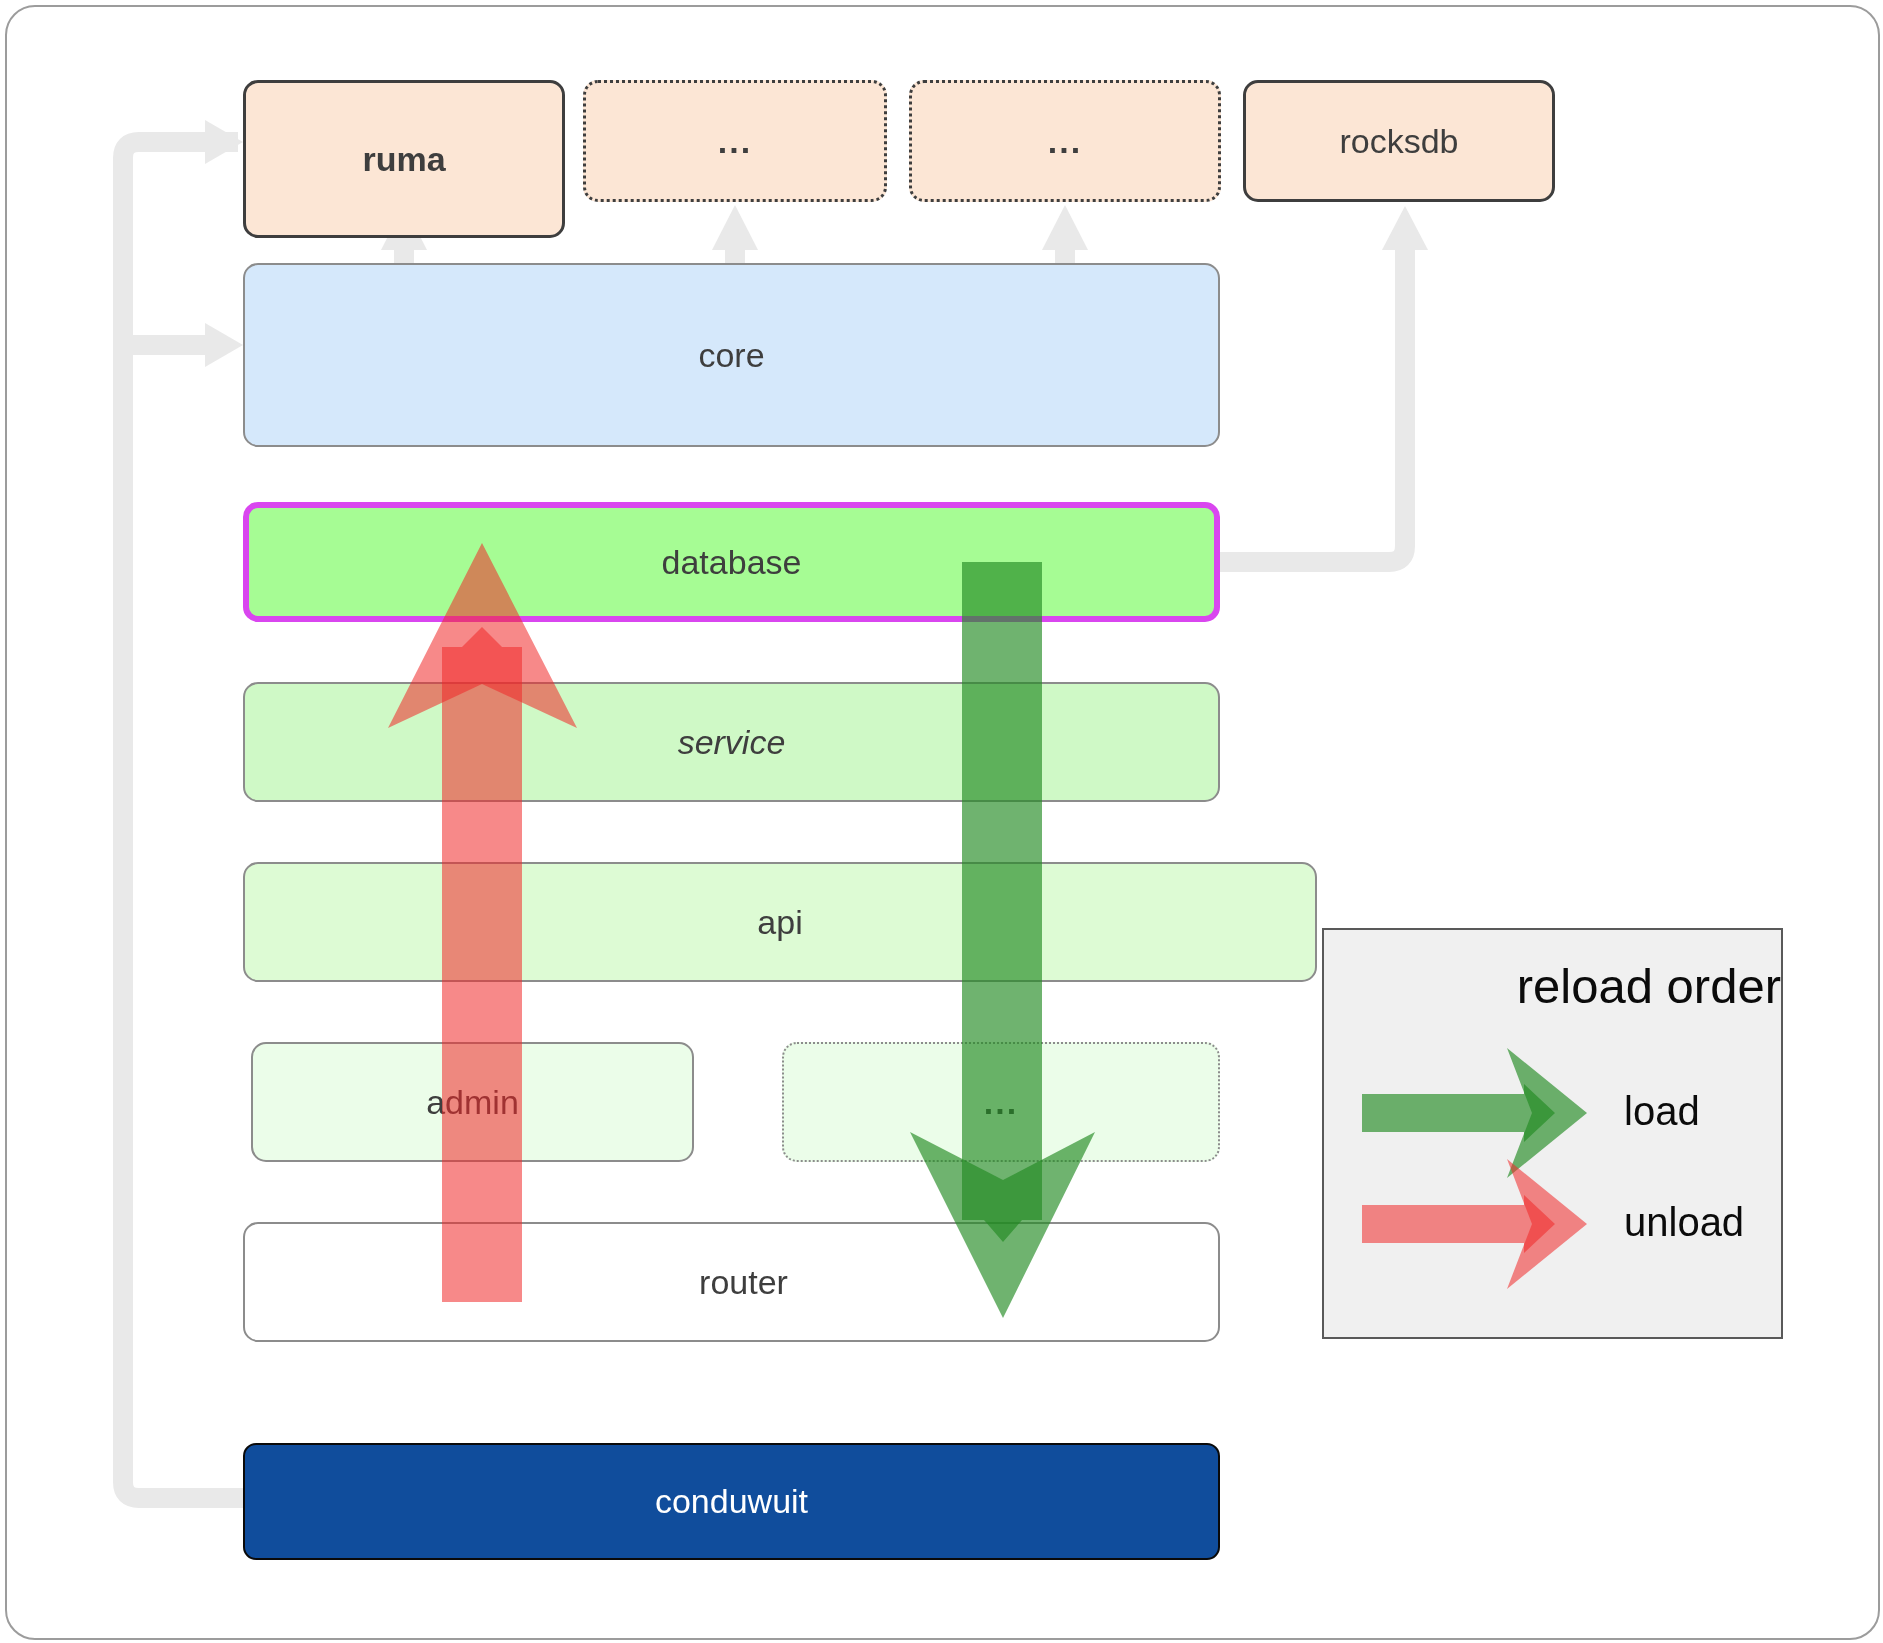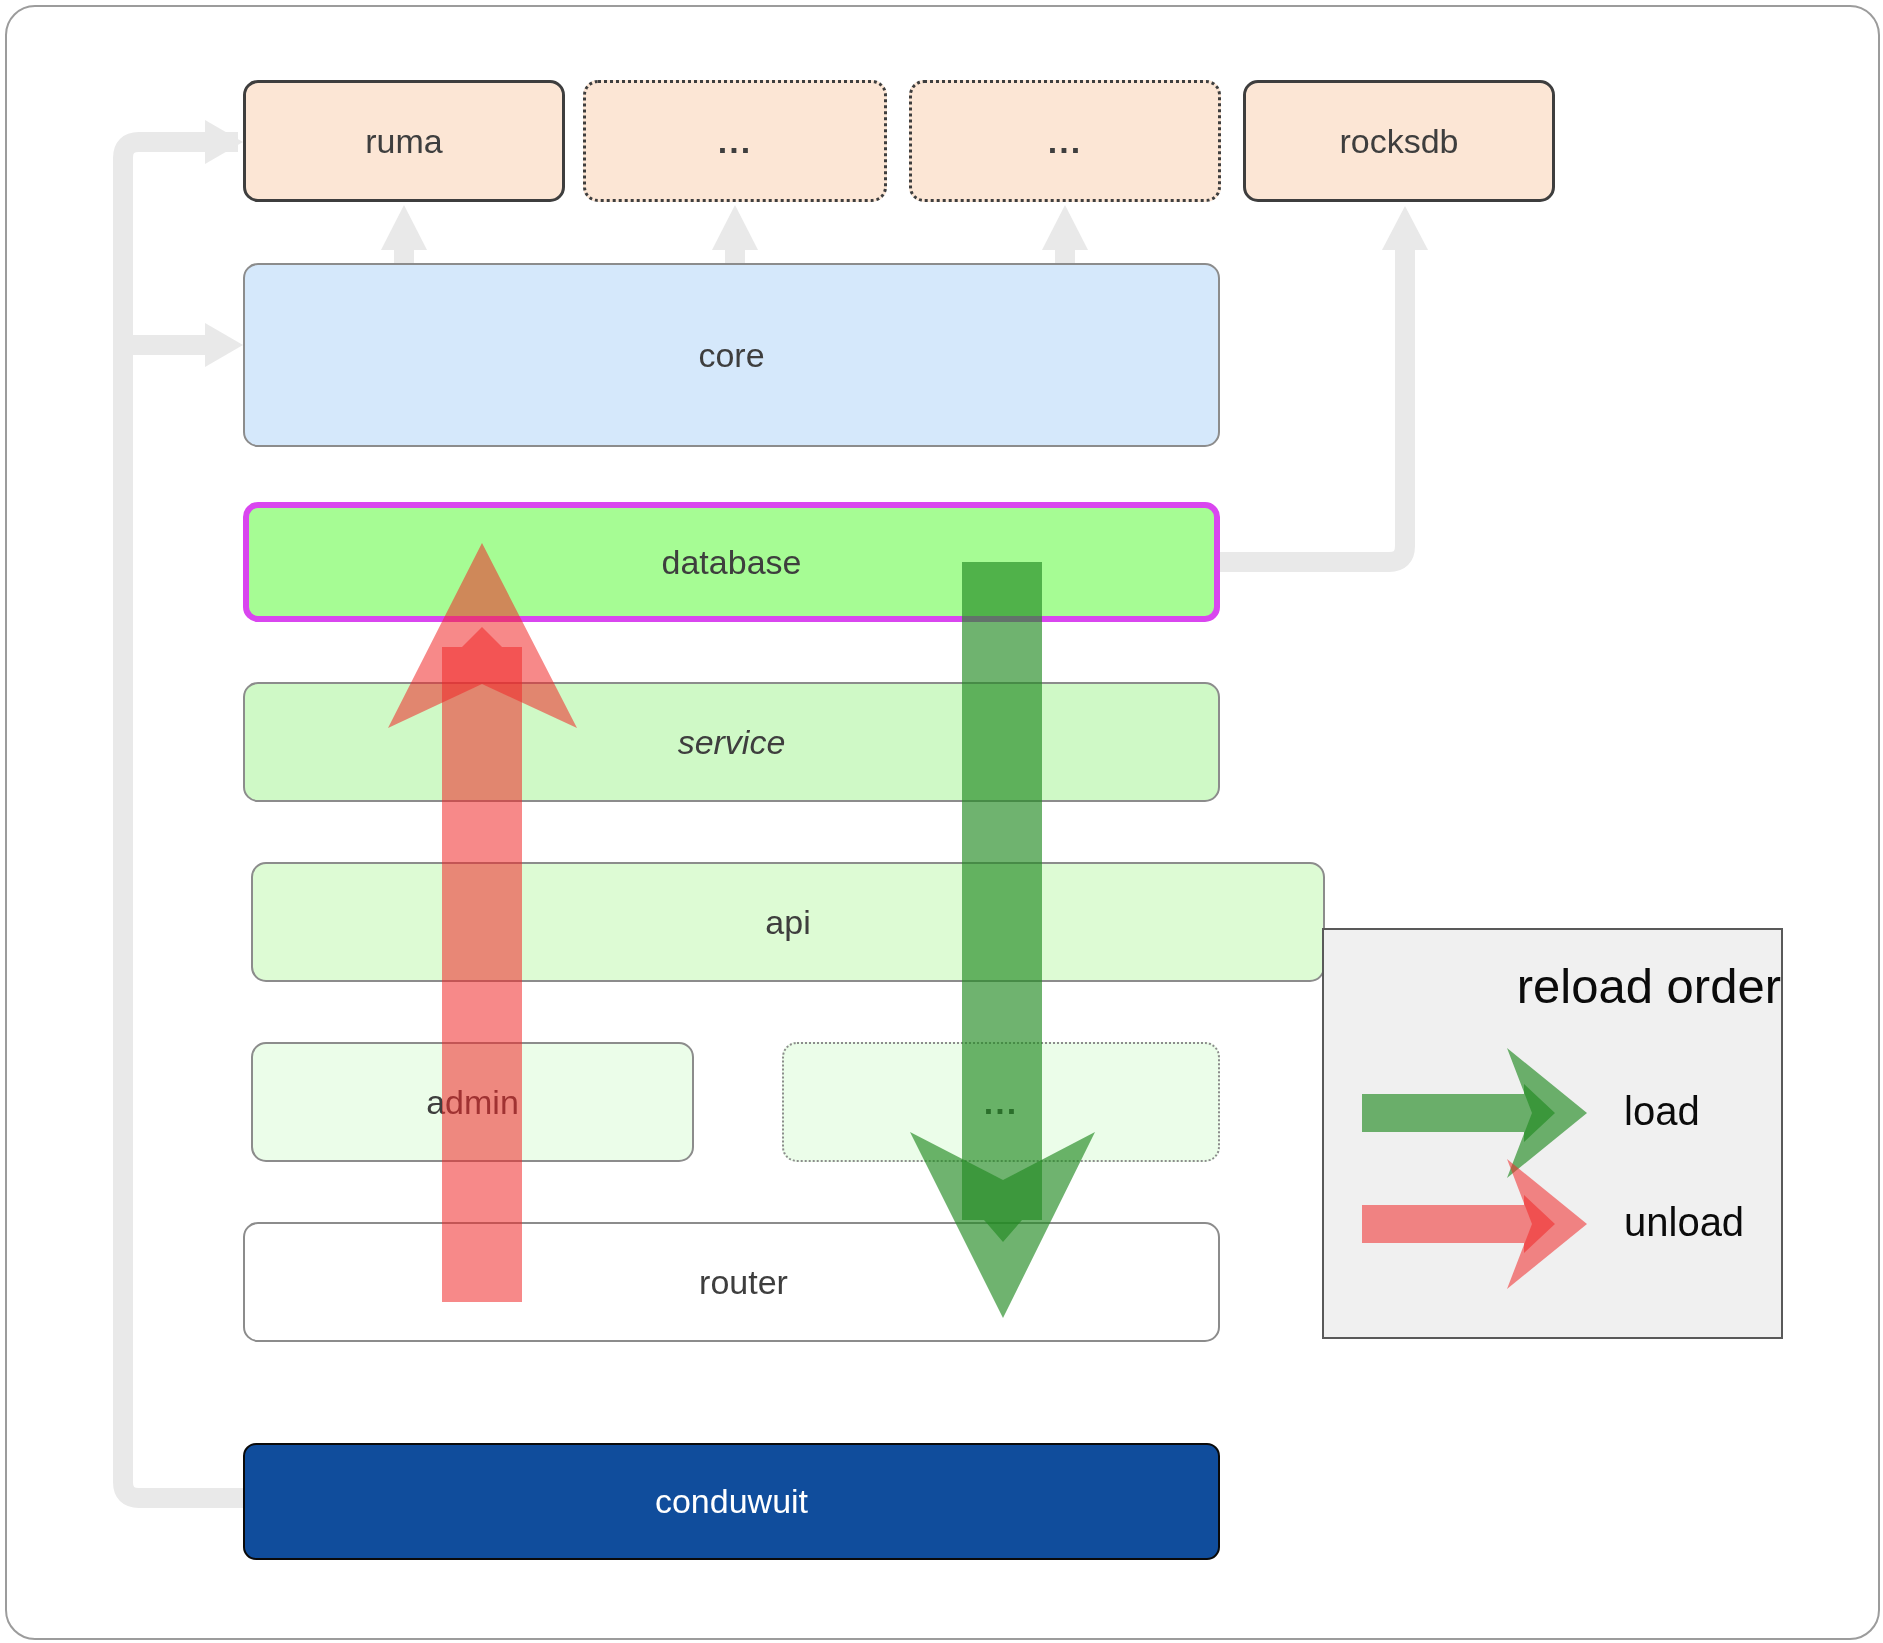--- a/index.html
+++ b/index.html
@@ -54,21 +54,21 @@
     <polygon points="381,250 404,205 427,250" fill="#e9e9e9"></polygon>
     <rect x="725" y="244" width="20" height="22" fill="#e9e9e9"></rect>
     <polygon points="712,250 735,205 758,250" fill="#e9e9e9"></polygon>
     <rect x="1055" y="244" width="20" height="22" fill="#e9e9e9"></rect>
     <polygon points="1042,250 1065,205 1088,250" fill="#e9e9e9"></polygon>
 
     <path d="M 1220,562 L 1389,562 Q 1405,562 1405,546 L 1405,246" fill="none" stroke-width="20" stroke="#e9e9e9"></path>
     <polygon points="1382,250 1405,206 1428,250" fill="#e9e9e9"></polygon>
   </svg>
 
-  <div class="box peach-solid" style="left:243px;top:80px;width:322px;height:122px;">
+  <div class="box peach-solid" style="left:243px;top:80px;width:322px;height:158px;font-weight:bold;">
     <span>ruma</span>
   </div>
   <div class="box peach-dotted" style="left:583px;top:80px;width:304px;height:122px;">
     <span class="ellipsis">...</span>
   </div>
   <div class="box peach-dotted" style="left:909px;top:80px;width:312px;height:122px;">
     <span class="ellipsis">...</span>
   </div>
   <div class="box peach-solid" style="left:1243px;top:80px;width:312px;height:122px;">
     <span>rocksdb</span>
@@ -76,21 +76,21 @@
 
   <div class="box core" style="left:243px;top:263px;width:977px;height:184px;">
     <span>core</span>
   </div>
   <div class="box database" style="left:243px;top:502px;width:977px;height:120px;">
     <span>database</span>
   </div>
   <div class="box service" style="left:243px;top:682px;width:977px;height:120px;">
     <span>service</span>
   </div>
-  <div class="box api" style="left:243px;top:862px;width:1074px;height:120px;margin-left:8px;">
+  <div class="box api" style="left:243px;top:862px;width:1074px;height:120px;">
     <span>api</span>
   </div>
   <div class="box admin" style="left:243px;top:1042px;width:443px;height:120px;margin-left:8px;">
     <span>admin</span>
   </div>
   <div class="box admin-dotted" style="left:782px;top:1042px;width:438px;height:120px;">
     <span class="ellipsis">...</span>
   </div>
   <div class="box router" style="left:243px;top:1222px;width:977px;height:120px;padding-left:24px;">
     <span>router</span>

